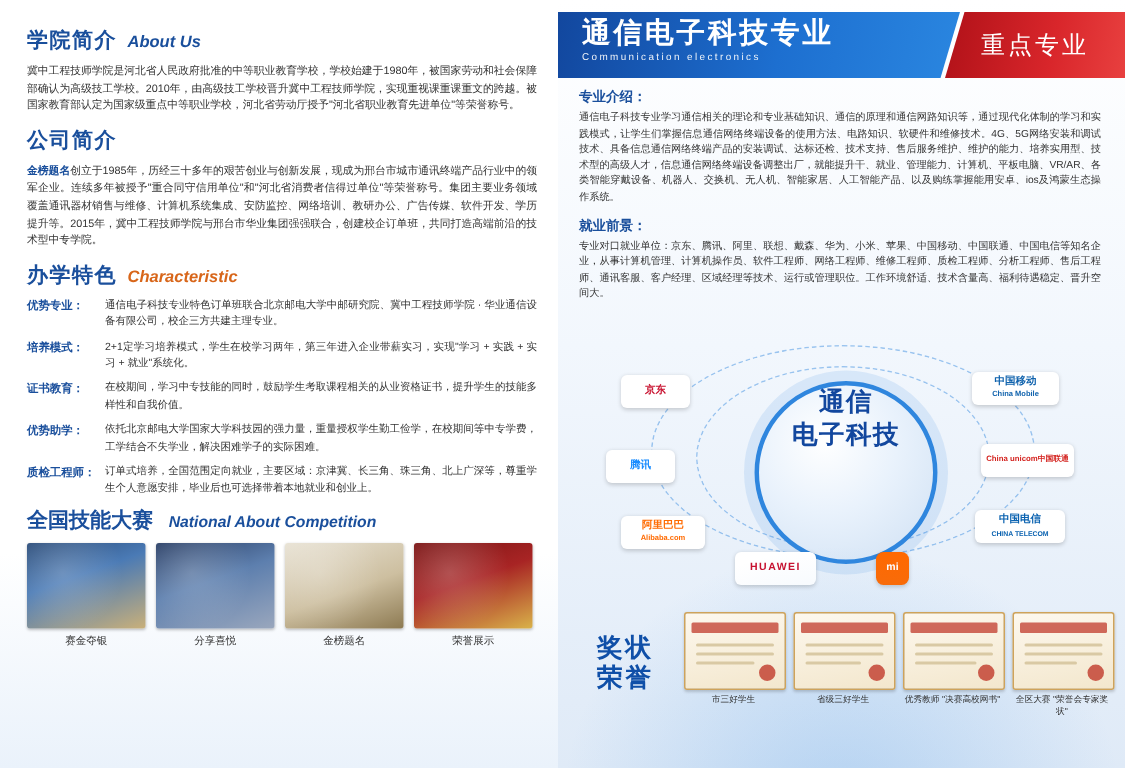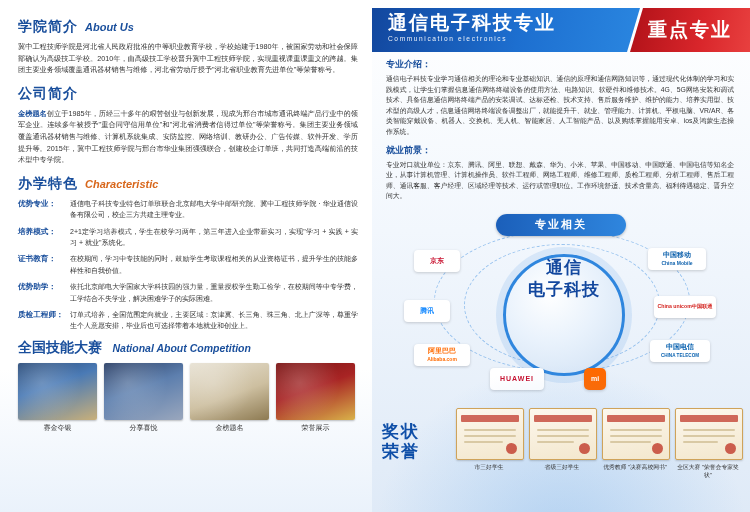--- a/index.html
+++ b/index.html
@@ -60,21 +60,21 @@
     color:#fff;box-sizing:border-box;padding:4px 0 0 16px;
   }
   .banner-title{font-size:19px;font-weight:bold;letter-spacing:2px;line-height:22px;}
   .banner-sub{font-size:6.6px;letter-spacing:1.6px;opacity:.92;margin-top:1px;}
   .banner-red{
     position:absolute;left:258px;top:8px;width:120px;height:44px;
     background:linear-gradient(100deg,#b01118 0%,#d9262b 60%,#e8403f 100%);
     clip-path:polygon(13px 0,120px 0,120px 44px,0 44px);
     color:#fff;display:flex;align-items:center;justify-content:center;
   }
-  .banner-red span{font-size:19px;font-weight:bold;letter-spacing:2px;}
+  .banner-red span{font-size:16px;font-weight:normal;letter-spacing:2px;}
   .rblock{padding:0 16px 0 14px;}
   .rh{font-size:9px;font-weight:bold;color:#1a4f9c;margin:4px 0 3px 0;}
   .rp{font-size:6.8px;line-height:10.6px;color:#333;text-align:justify;margin:0 0 6px 0;}
   
   .diagram{position:relative;height:170px;margin-top:2px;}
   .ribbon{
     position:absolute;left:124px;top:6px;width:130px;height:22px;
     background:linear-gradient(90deg,#1b5fba,#2f86de);
     border-radius:11px;color:#fff;font-size:11px;font-weight:bold;
     display:flex;align-items:center;justify-content:center;letter-spacing:2px;
@@ -92,21 +92,21 @@
   .brand{position:absolute;font-size:7.4px;color:#333;display:flex;align-items:center;gap:3px;}
   .logo-chip{
     width:46px;height:22px;border-radius:4px;background:#fff;
     box-shadow:0 1px 3px rgba(0,0,0,.18);display:flex;align-items:center;justify-content:center;
     font-size:7px;font-weight:bold;
   }
   .lbl{font-size:7px;color:#2b2b2b;line-height:9px;white-space:nowrap;}
   
   .awards{position:absolute;left:0;bottom:0;width:378px;height:112px;}
   .aw-title{
-    position:absolute;left:10px;top:22px;width:70px;text-align:left;
+    position:absolute;left:10px;top:22px;width:70px;text-align:center;
     font-size:17px;font-weight:bold;color:#0f4fa8;line-height:20px;letter-spacing:2px;
   }
   .cert-row{position:absolute;left:84px;top:8px;display:flex;gap:7px;}
   .cert-item{width:66px;}
   .cert{
     width:66px;height:50px;border:1px solid #cfa35a;border-radius:2px;
     background:linear-gradient(170deg,#fdf8ee 0%,#f3e7cd 100%);
     position:relative;box-shadow:0 1px 2px rgba(0,0,0,.18);
   }
   .cert-red{position:absolute;left:4px;right:4px;top:6px;height:7px;background:#c0392b;opacity:.75;border-radius:1px;}
@@ -123,21 +123,21 @@
 <body>
 
 <div class="page">
 
   <div class="left">
 
     <div class="sect-head">
       <span class="sect-cn">学院简介</span>
       <span class="sect-en">About Us</span>
     </div>
-    <p class="para">冀中工程技师学院是河北省人民政府批准的中等职业教育学校，学校始建于1980年，被国家劳动和社会保障部确认为高级技工学校。2010年，由高级技工学校晋升冀中工程技师学院，实现重视课重课重文的跨越。集团主要业务领域覆盖通讯器材销售与维修，河北省劳动厅授予"河北省职业教育先进单位"等荣誉称号。</p>
+    <p class="para">冀中工程技师学院是河北省人民政府批准的中等职业教育学校，学校始建于1980年，被国家劳动和社会保障部确认为高级技工学校。2010年，由高级技工学校晋升冀中工程技师学院，实现重视课重课重文的跨越。被国家教育部认定为国家级重点中等职业学校，河北省劳动厅授予"河北省职业教育先进单位"等荣誉称号。</p>
 
     <div class="sect-head">
       <span class="sect-cn">公司简介</span>
     </div>
     <p class="para">
       <span class="hl">金榜题名</span><span>创立于1985年，历经三十多年的艰苦创业与创新发展，现成为邢台市城市通讯终端产品行业中的领军企业。连续多年被授予"重合同守信用单位"和"河北省消费者信得过单位"等荣誉称号。集团主要业务领域覆盖通讯器材销售与维修、计算机系统集成、安防监控、网络培训、教研办公、广告传媒、软件开发、学历提升等。2015年，冀中工程技师学院与邢台市华业集团强强联合，创建校企订单班，共同打造高端前沿的技术型中专学院。</span>
     </p>
 
     <div class="sect-head">
       <span class="sect-cn">办学特色</span>
@@ -206,21 +206,20 @@
       <div class="rh">专业介绍：</div>
       <p class="rp">通信电子科技专业学习通信相关的理论和专业基础知识、通信的原理和通信网路知识等，通过现代化体制的学习和实践模式，让学生们掌握信息通信网络终端设备的使用方法、电路知识、软硬件和维修技术。4G、5G网络安装和调试技术、具备信息通信网络终端产品的安装调试、达标还检、技术支持、售后服务维护、维护的能力、培养实用型、技术型的高级人才，信息通信网络终端设备调整出厂，就能提升干、就业、管理能力、计算机、平板电脑、VR/AR、各类智能穿戴设备、机器人、交换机、无人机、智能家居、人工智能产品、以及购练掌握能用安卓、ios及鸿蒙生态操作系统。</p>
       <div class="rh">就业前景：</div>
       <p class="rp">专业对口就业单位：京东、腾讯、阿里、联想、戴森、华为、小米、苹果、中国移动、中国联通、中国电信等知名企业，从事计算机管理、计算机操作员、软件工程师、网络工程师、维修工程师、质检工程师、分析工程师、售后工程师、通讯客服、客户经理、区域经理等技术、运行或管理职位。工作环境舒适、技术含量高、福利待遇稳定、晋升空间大。</p>
     </div>
 
     <div class="diagram">
       <div class="orbit" style="left:62px;top:22px;width:254px;height:140px;"></div>
       <div class="orbit" style="left:92px;top:36px;width:194px;height:120px;"></div>
 
-      <div class="ribbon">专业相关</div>
 
       <div class="core">
         <div>通信</div>
         <div>电子科技</div>
       </div>
 
       <div class="brand" style="left:42px;top:42px;">
         <div class="logo-chip" style="color:#c8102e;">
           <span class="lbl" style="color:#c8102e;font-weight:bold;">京东</span>
         </div>

